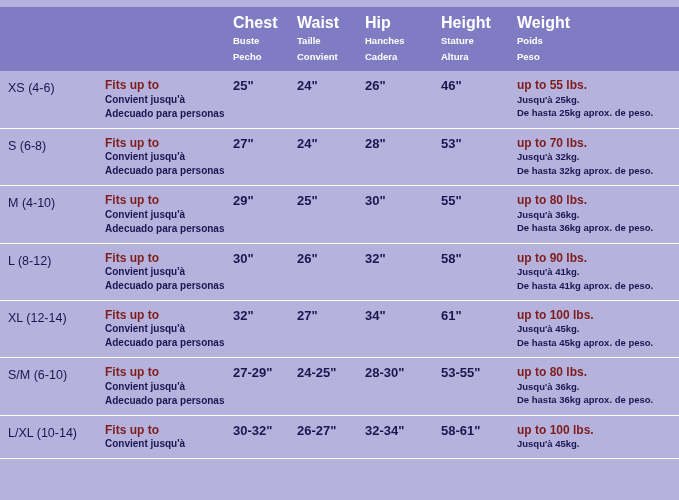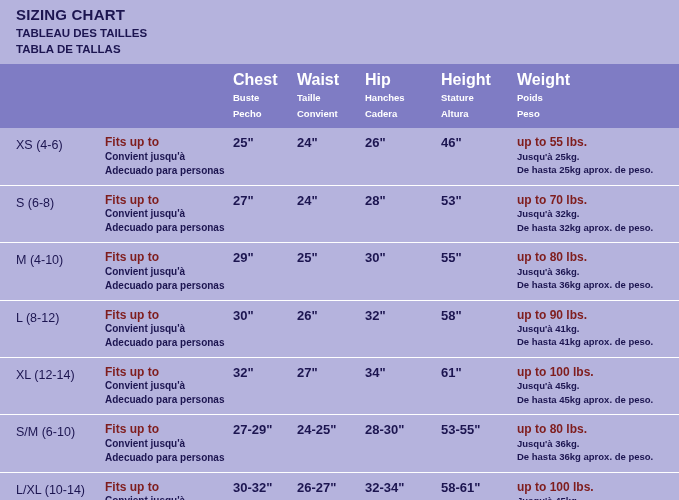--- a/index.html
+++ b/index.html
@@ -68,21 +68,21 @@
   }
   tbody tr {
     border-bottom: 1px solid #ffffff;
   }
   tbody td {
     vertical-align: top;
     padding: 7px 4px 7px 0;
     background: #b5b3dd;
   }
   tbody td.size-cell {
-    padding-left: 16px;
+    padding-left: 8px;
   }
   .size-label {
     font-size: 12.5px;
     color: #1c1550;
     line-height: 1.25;
   }
   .fits-main {
     font-size: 12px;
     font-weight: bold;
     color: #7f1d1d;
@@ -122,25 +122,20 @@
   col.c-waist  { width: 68px; }
   col.c-hip    { width: 76px; }
   col.c-height { width: 76px; }
   col.c-weight { width: 162px; }
 </style>
 </head>
 <body>
 
 <div class="chart">
 
-  <div class="titles">
-    <div class="title-main">SIZING CHART</div>
-    <div class="title-sub">TABLEAU DES TAILLES</div>
-    <div class="title-sub">TABLA DE TALLAS</div>
-  </div>
 
   <table>
     <colgroup>
       <col class="c-size">
       <col class="c-fits">
       <col class="c-chest">
       <col class="c-waist">
       <col class="c-hip">
       <col class="c-height">
       <col class="c-weight">

